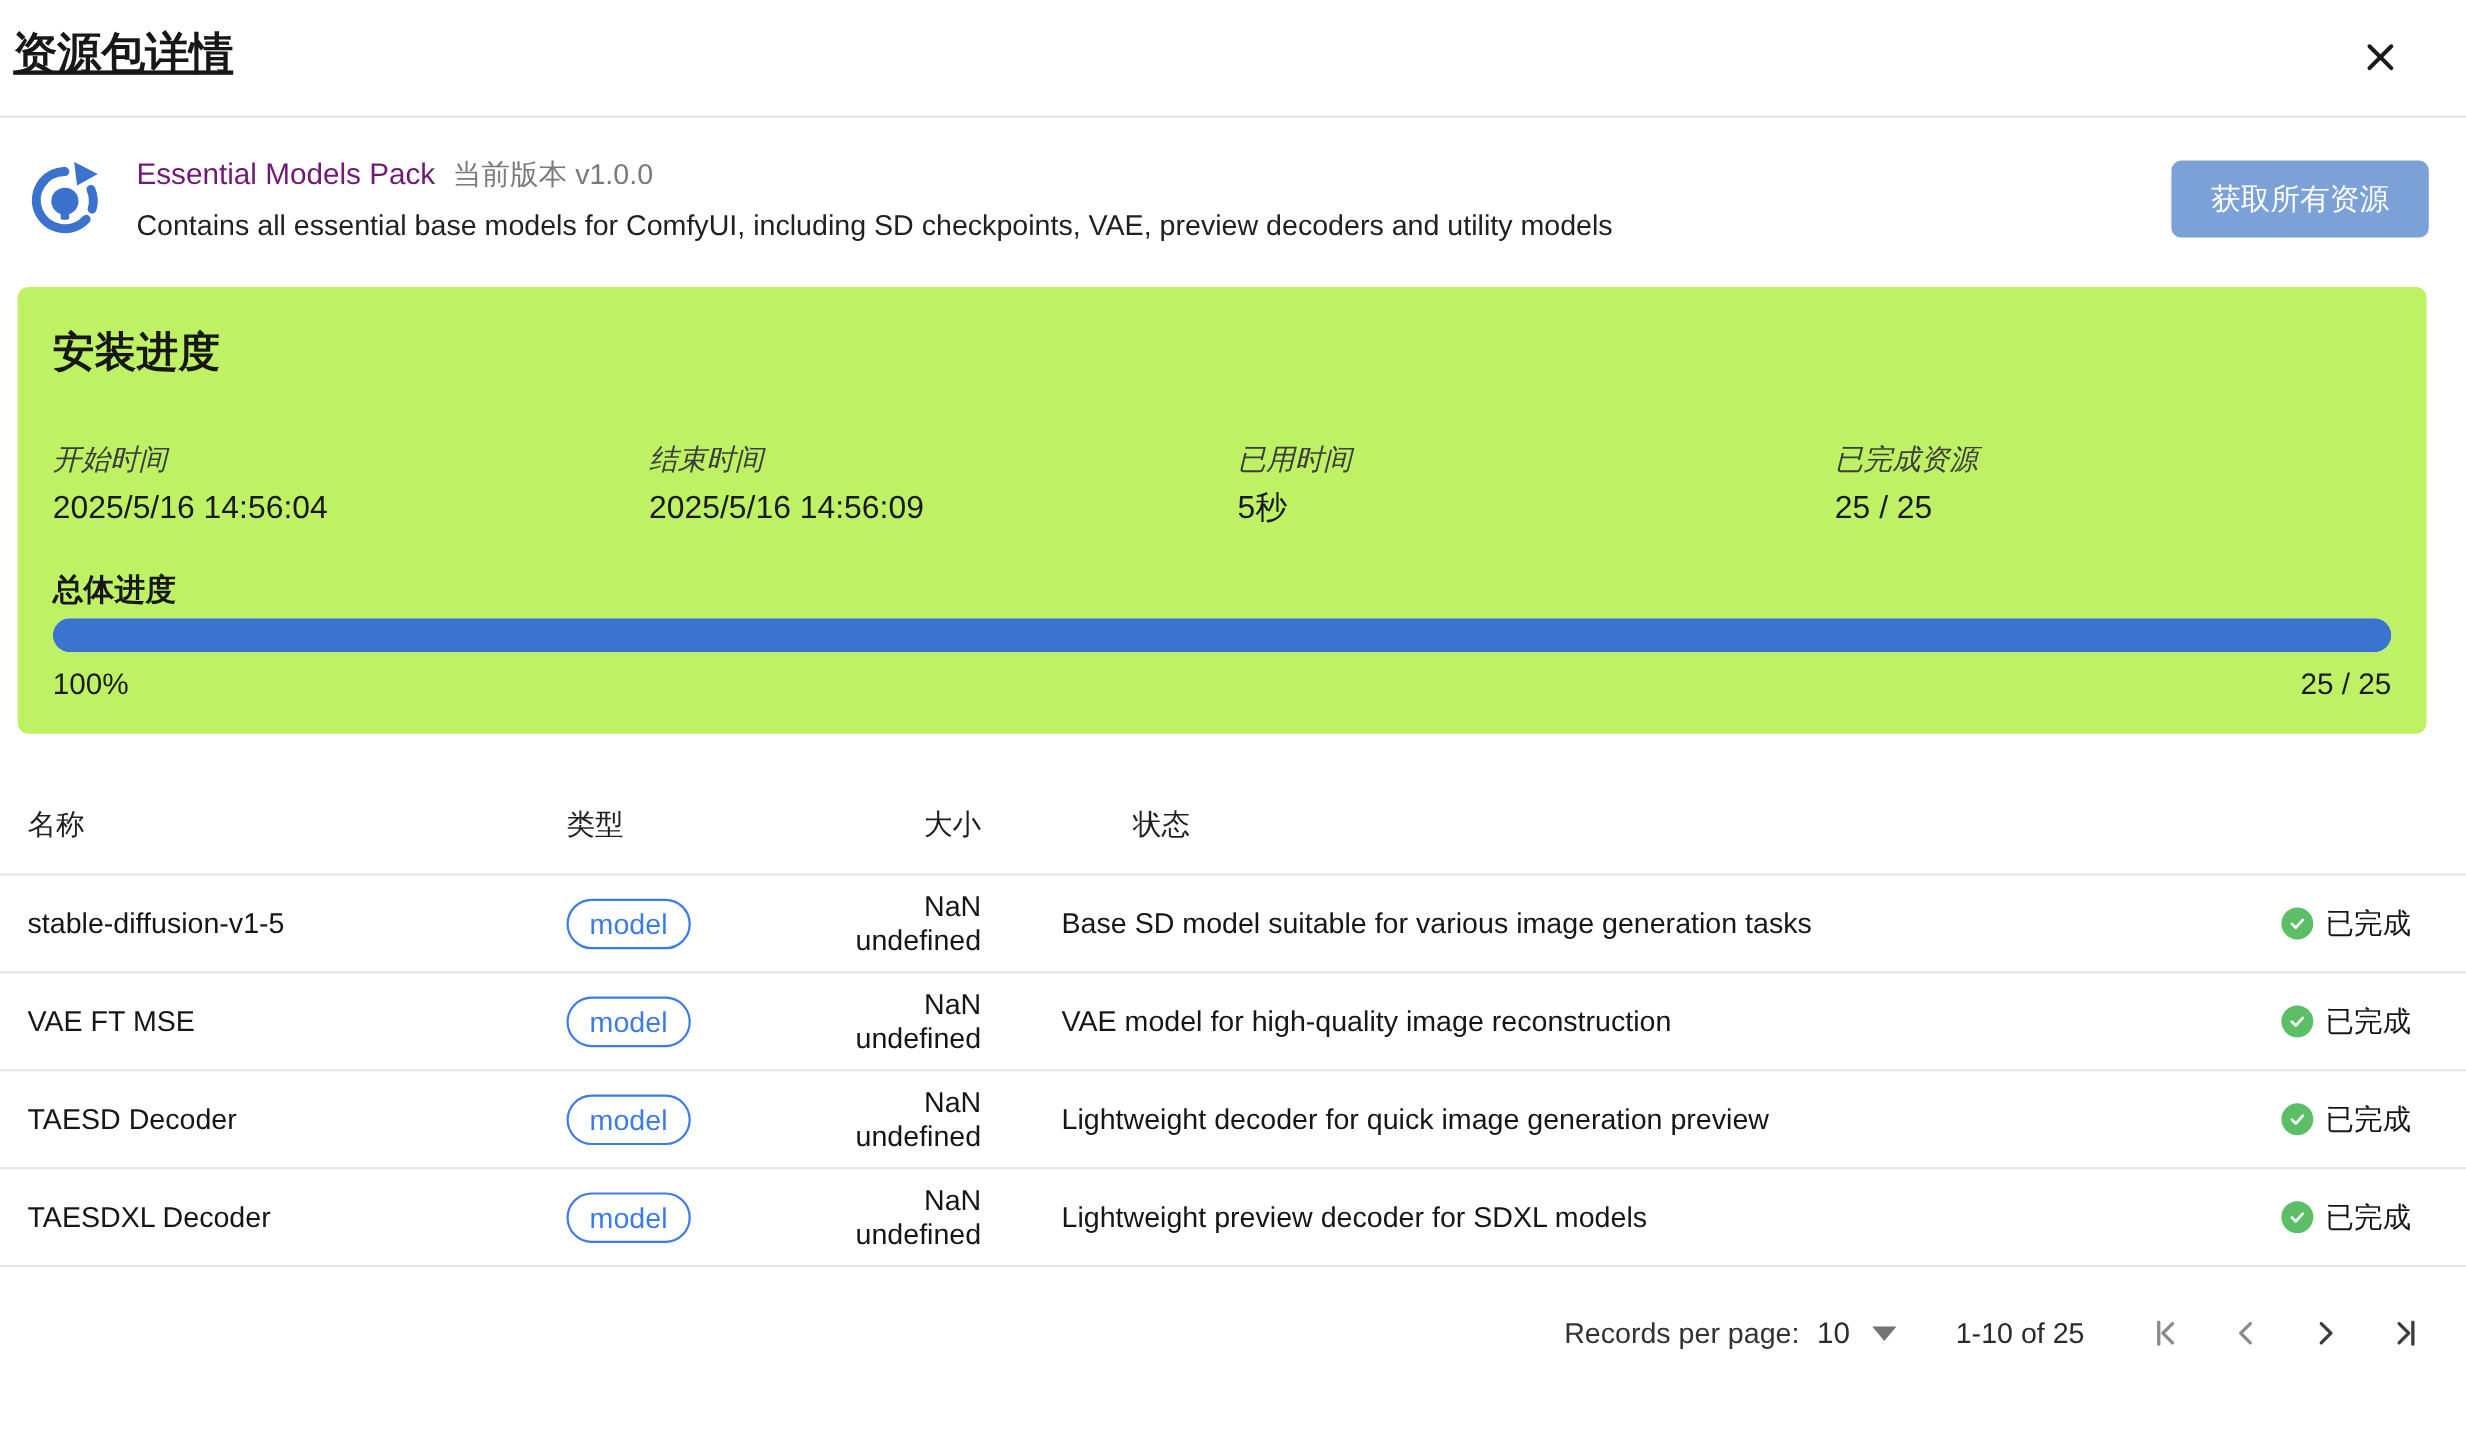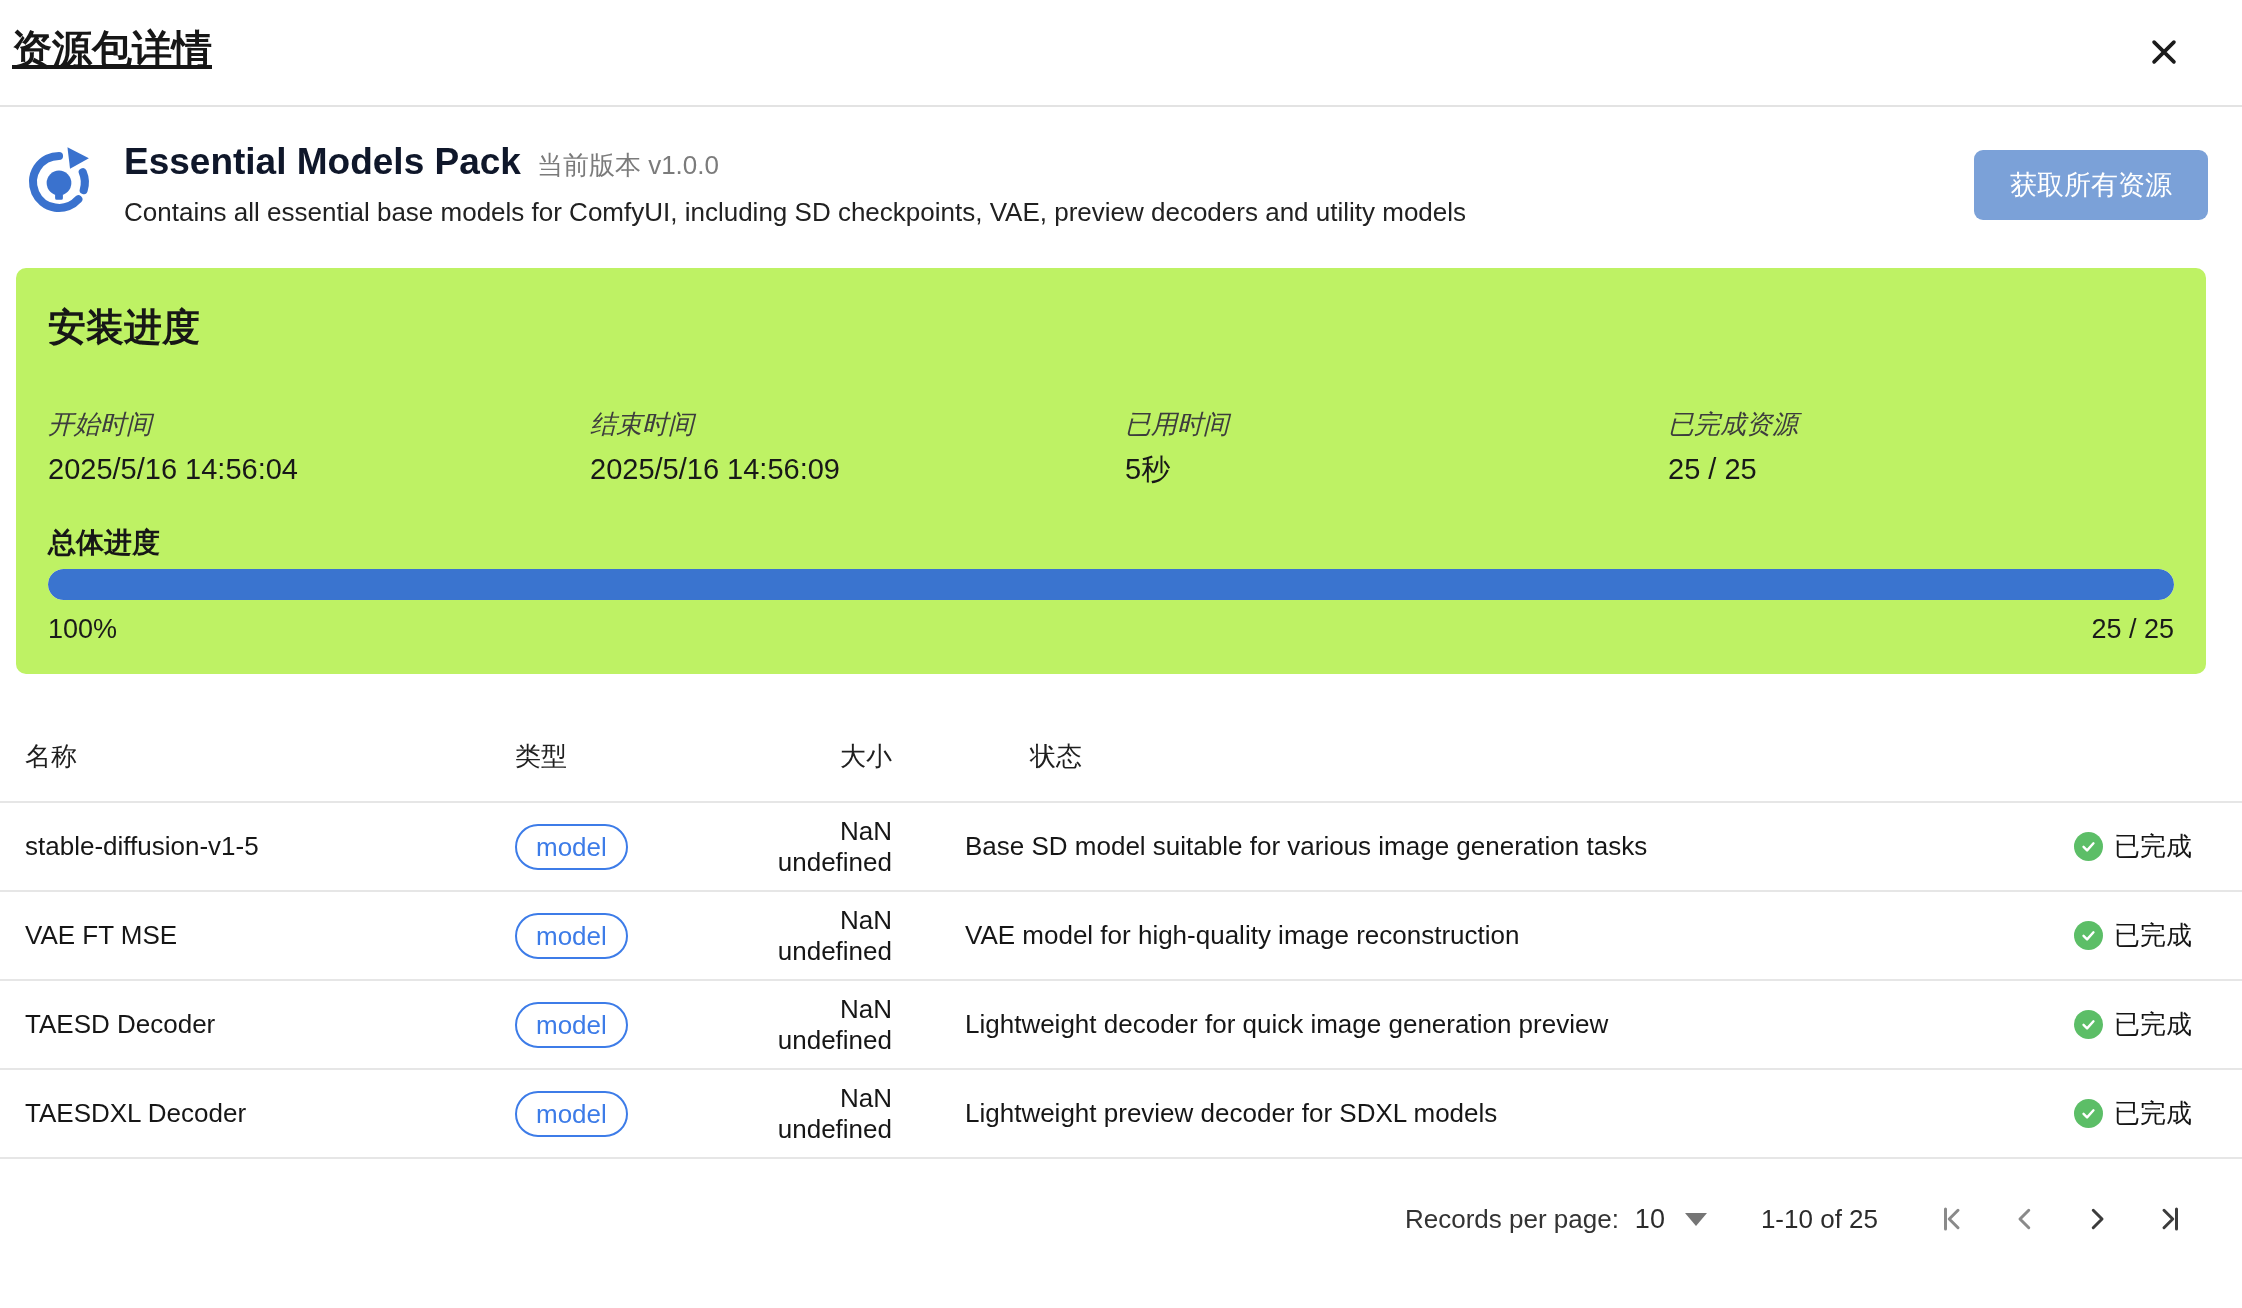--- a/index.html
+++ b/index.html
@@ -10,21 +10,21 @@
   .dlg-header { position:relative; padding:26px 58px 33px 12px; border-bottom:2px solid #e3e3e3; }
   .dlg-title { font-size:40px; font-weight:bold; line-height:46px; color:#171717;text-decoration:underline; }
   .close-btn { position:absolute; right:56px; top:30px; width:44px; height:44px;
     display:flex; align-items:center; justify-content:center; cursor:pointer; background:none; border:none; }
 
   
   .pack-row { display:flex; align-items:center; padding:34px 34px 0 20px; }
   .pack-icon { width:78px; height:78px; flex:0 0 78px; margin-right:26px; align-self:flex-start; }
   .pack-text { flex:1 1 auto; }
   .pack-title-line { display:flex; align-items:baseline; gap:16px; }
-  .pack-name { font-size:37px; font-weight:bold; color:#0f172a; }
+  .pack-name { font-size:27px; font-weight:normal; color:#701a75; }
   .pack-version { font-size:26px; color:#7b7b7b; }
   .pack-desc { margin-top:14px; font-size:26px; color:#212121; }
   .get-all-btn { flex:0 0 auto; align-self:center; background:#7ba1d8; color:#ffffff;
     font-size:27px; border:none; border-radius:9px; padding:0 36px; height:70px; line-height:70px;
     cursor:pointer; font-family:inherit; }
 
   
   .progress-panel { margin:40px 36px 0 16px; background:#bef264; border-radius:10px;
     padding:34px 32px 28px 32px; }
   .progress-title { font-size:38px; font-weight:bold; color:#171717; margin-bottom:56px; }
@@ -49,21 +49,21 @@
   .t-row .cell { font-size:26px; color:#161616; }
   .type-badge { display:inline-block; border:2px solid #3d7ce8; color:#3d7ce8; border-radius:24px;
     font-size:26px; line-height:42px; padding:0 19px; }
   .status-chip { display:flex; align-items:center; gap:11px; }
   .check-circle { width:29px; height:29px; border-radius:50%; background:#5cbe67;
     display:flex; align-items:center; justify-content:center; flex:0 0 29px; }
   .status-text { font-size:26px; color:#161616; }
 
   
   .pagination { height:120px; display:flex; align-items:center; justify-content:flex-end;
-    padding-right:56px; }
+    padding-right:39px; }
   .pg-label { font-size:26px; color:#333333; }
   .pg-size { font-size:27px; color:#2b2b2b; margin-left:16px; }
   .pg-caret { width:0; height:0; border-left:11px solid transparent; border-right:11px solid transparent;
     border-top:13px solid #757575; margin-left:20px; display:inline-block; cursor:pointer; }
   .pg-range { font-size:26px; color:#2b2b2b; margin-left:54px; }
   .pg-icons { display:flex; align-items:center; gap:38px; margin-left:58px; }
   .pg-btn { width:34px; height:34px; display:flex; align-items:center; justify-content:center;
     background:none; border:none; cursor:pointer; padding:0; }
 
   svg { display:block; }

